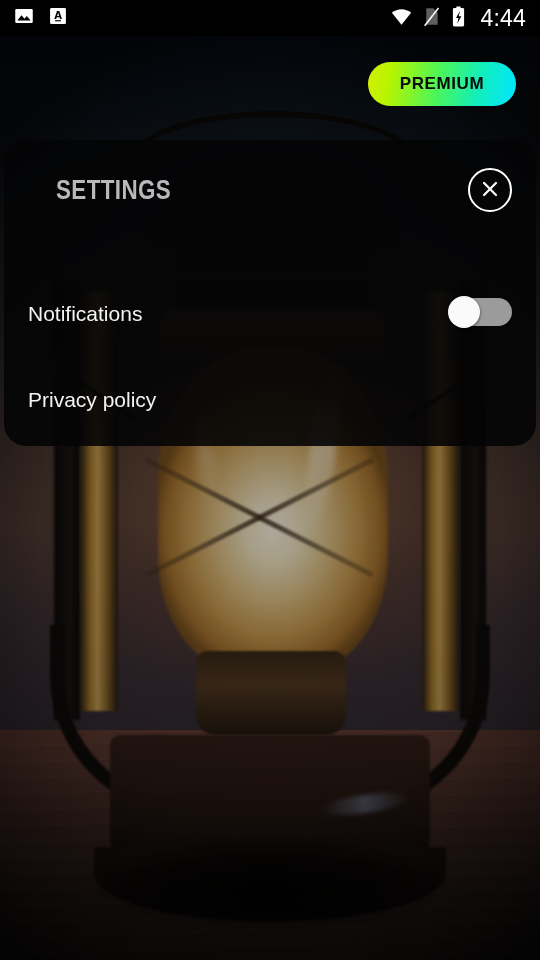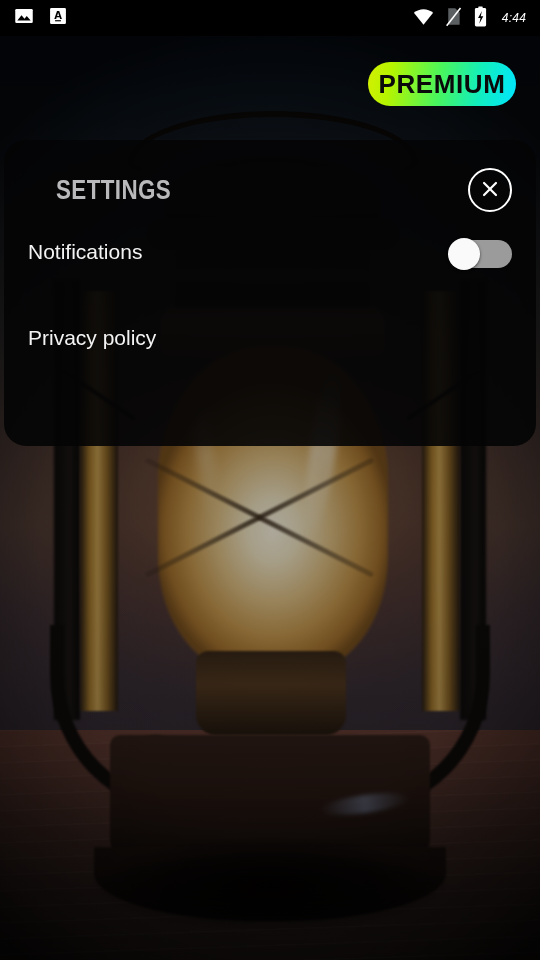--- a/index.html
+++ b/index.html
@@ -305,38 +305,37 @@
     z-index: 40;
   }
   .status-left { display: flex; align-items: center; gap: 14px; }
   .status-right {
     margin-left: auto;
     display: flex; align-items: center; gap: 10px;
   }
   .sb-icon { display: block; }
   .status-time {
     color: #fff;
-    font-size: 12px;
+    font-size: 23px;
     font-weight: 400;
     letter-spacing: .2px;
     margin-left: 4px;
-    font-style: italic;
   }
 
   
   .premium-btn {
     position: absolute;
     right: 24px; top: 62px;
     width: 148px; height: 44px;
     border: none;
     border-radius: 22px;
     background: linear-gradient(100deg,#d4f000 0%,#b6f400 16%,#4af55c 48%,#12eebb 74%,#00e5ff 100%);
     color: #0a0a0a;
     font-family: "Liberation Sans", sans-serif;
-    font-size: 26px;
+    font-size: 17px;
     font-weight: bold;
     letter-spacing: .6px;
     cursor: pointer;
     z-index: 30;
     display: flex; align-items: center; justify-content: center;
   }
 
   
   .settings-panel {
     position: absolute;
@@ -373,21 +372,21 @@
     border: 2.5px solid #ffffff;
     background: transparent;
     cursor: pointer;
     display: flex; align-items: center; justify-content: center;
     padding: 0;
   }
 
   .setting-row {
     height: 86px;
     display: flex;
-    align-items: flex-start;
+    align-items: flex-end;
     gap: 36px;
   }
   .setting-label {
     color: #f3f3f3;
     font-size: 21px;
     font-weight: 400;
   }
   .row-link { cursor: pointer; }
 
   

